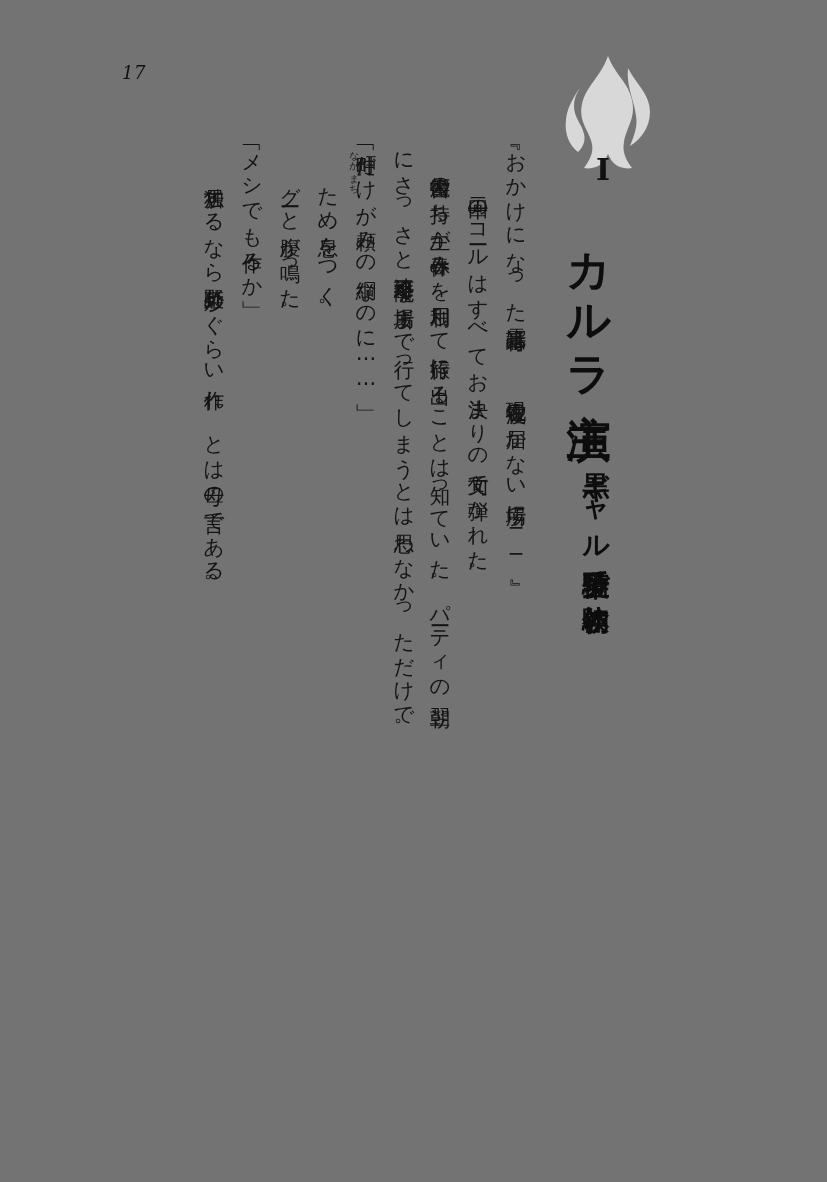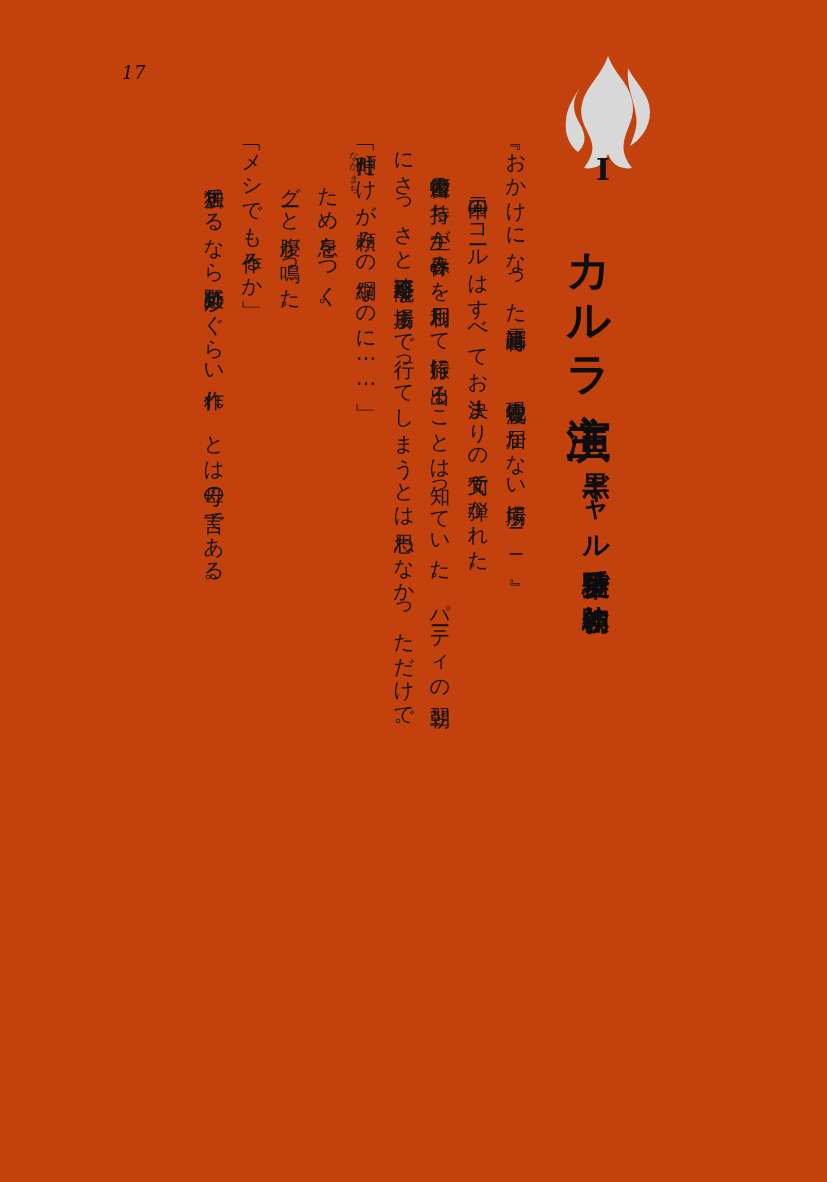--- a/index.html
+++ b/index.html
@@ -12,21 +12,21 @@
     height: 1182px;
     font-family: "DejaVu Serif", "Liberation Serif", serif;
     color: #1a1a1a;
     position: relative;
     overflow: hidden;
   }
 
   .page {
     position: absolute;
     inset: 0;
-    background: #c2410c;
+    background: #737373;
   }
 
   
   .page-number {
     position: absolute;
     top: 62px;
     left: 122px;
     font-family: "DejaVu Serif", "Liberation Serif", serif;
     font-style: italic;
     font-size: 18px;

